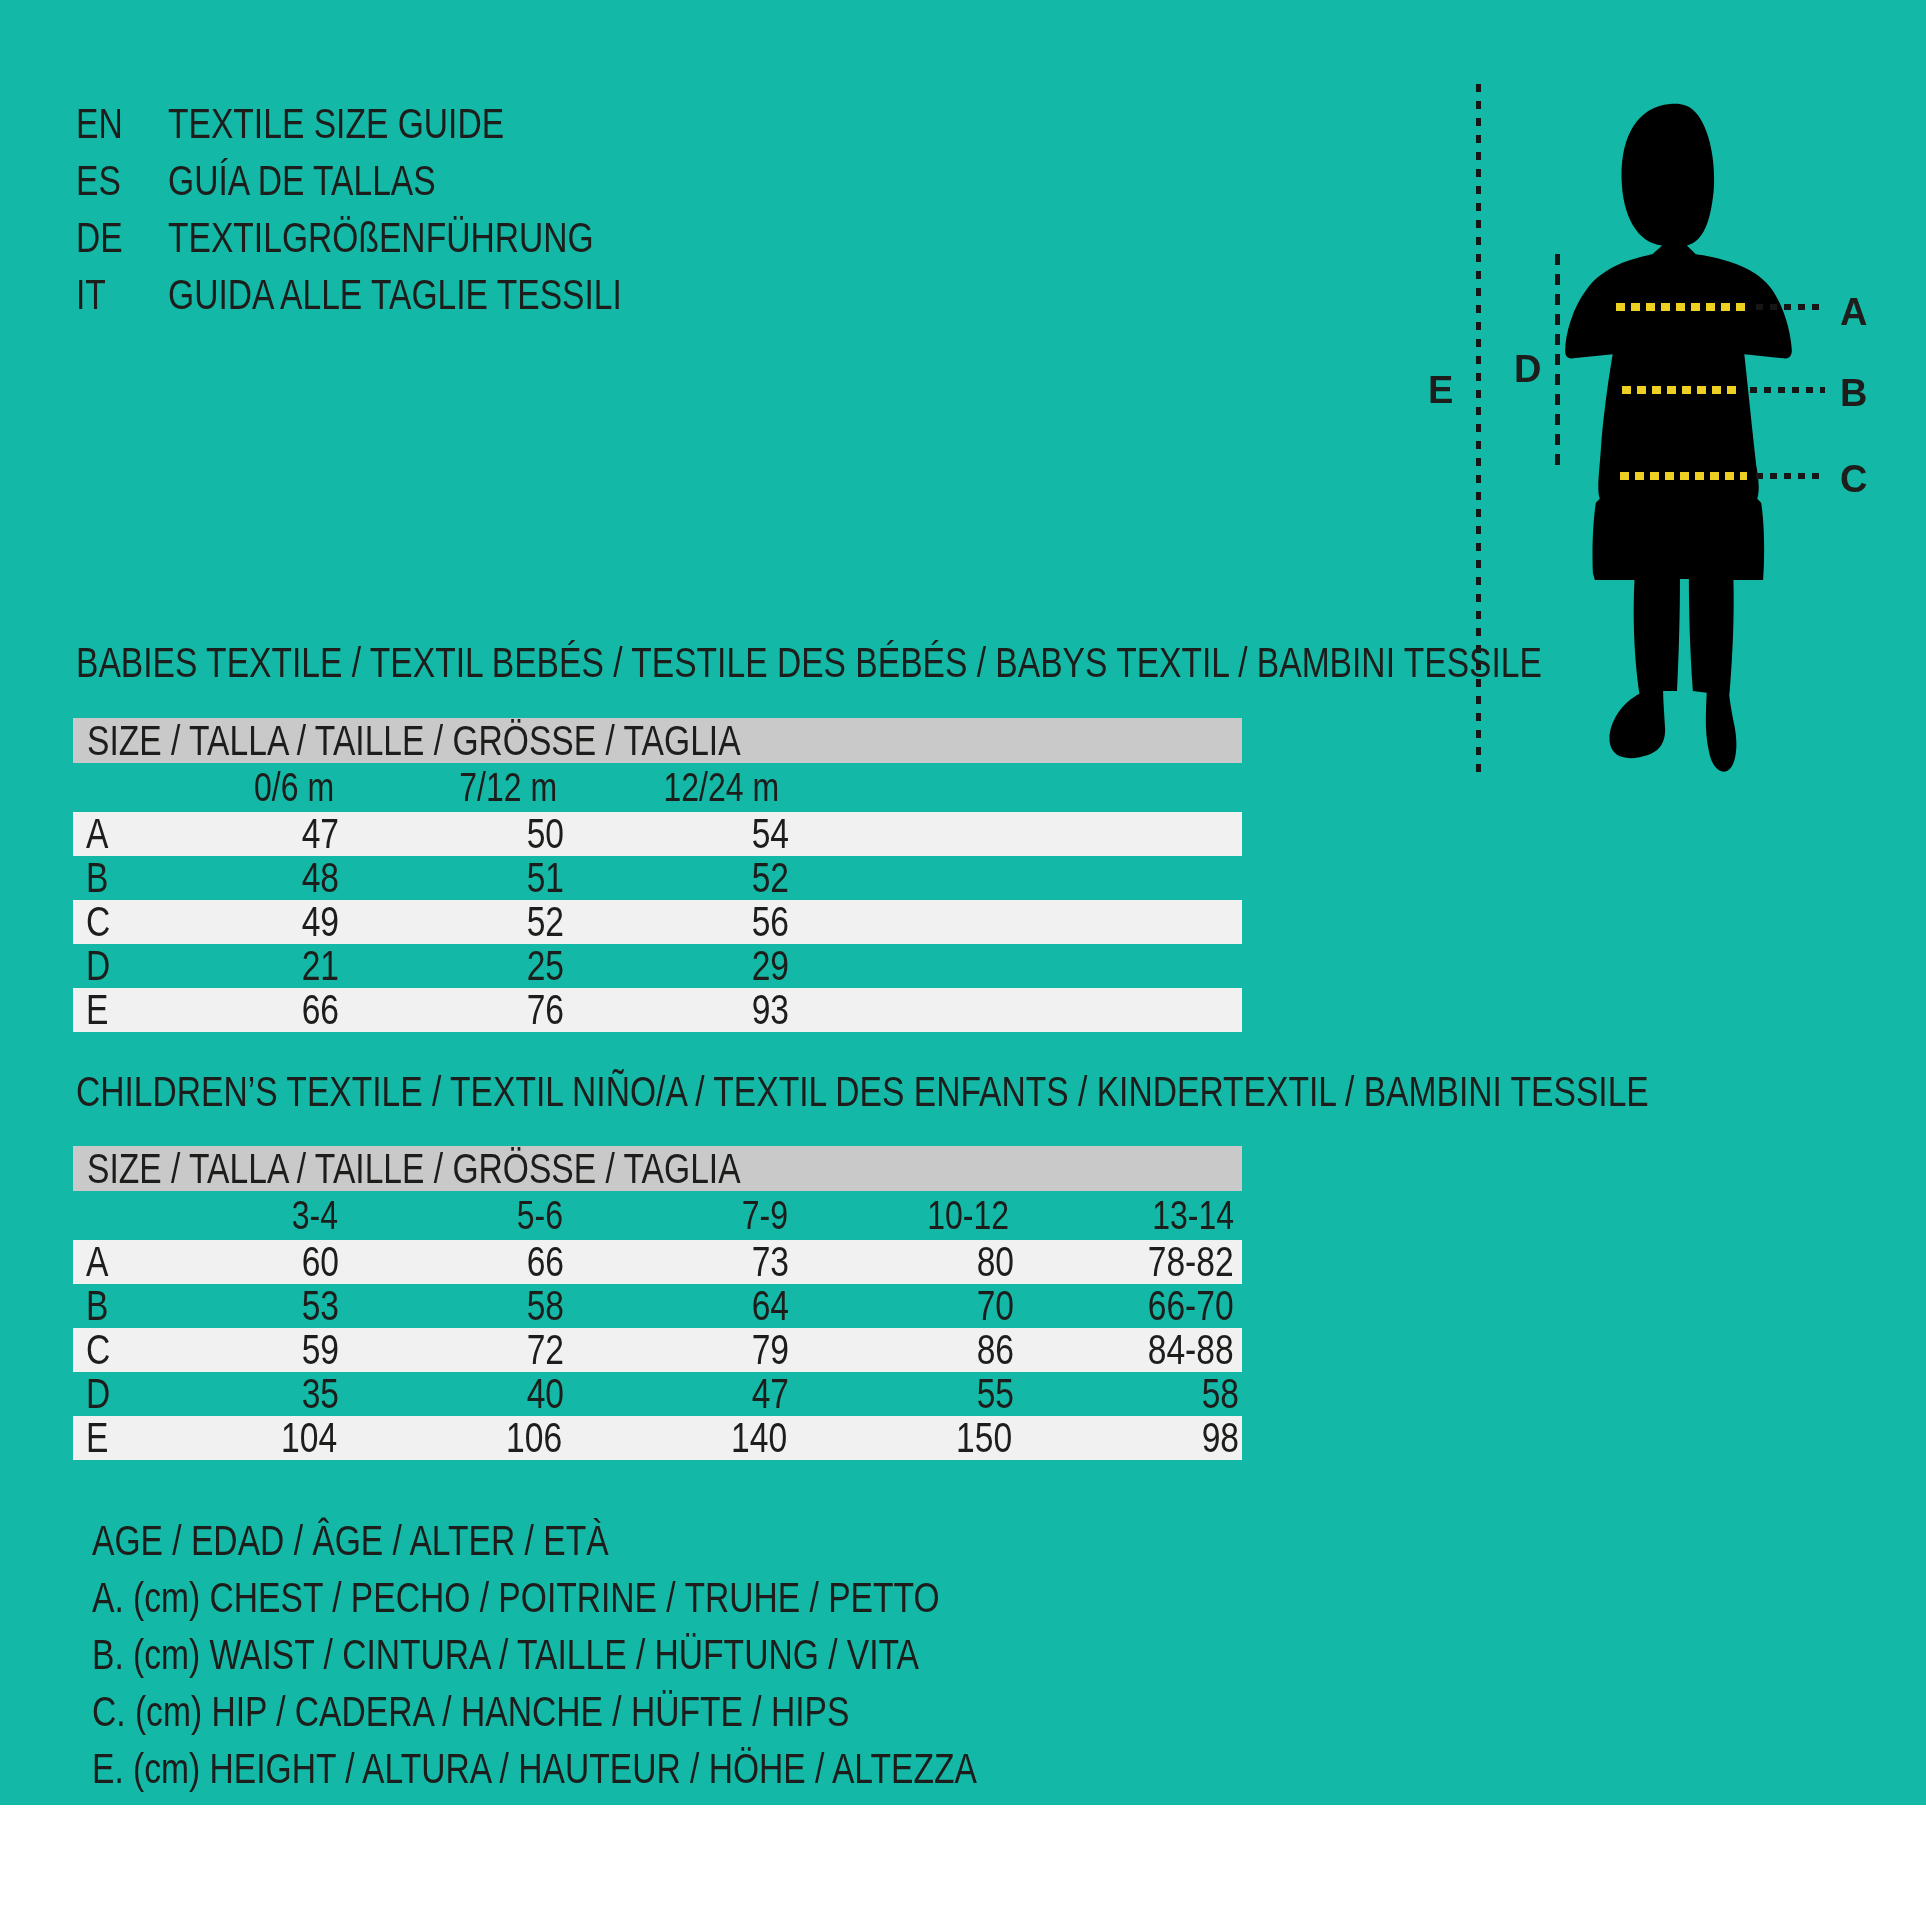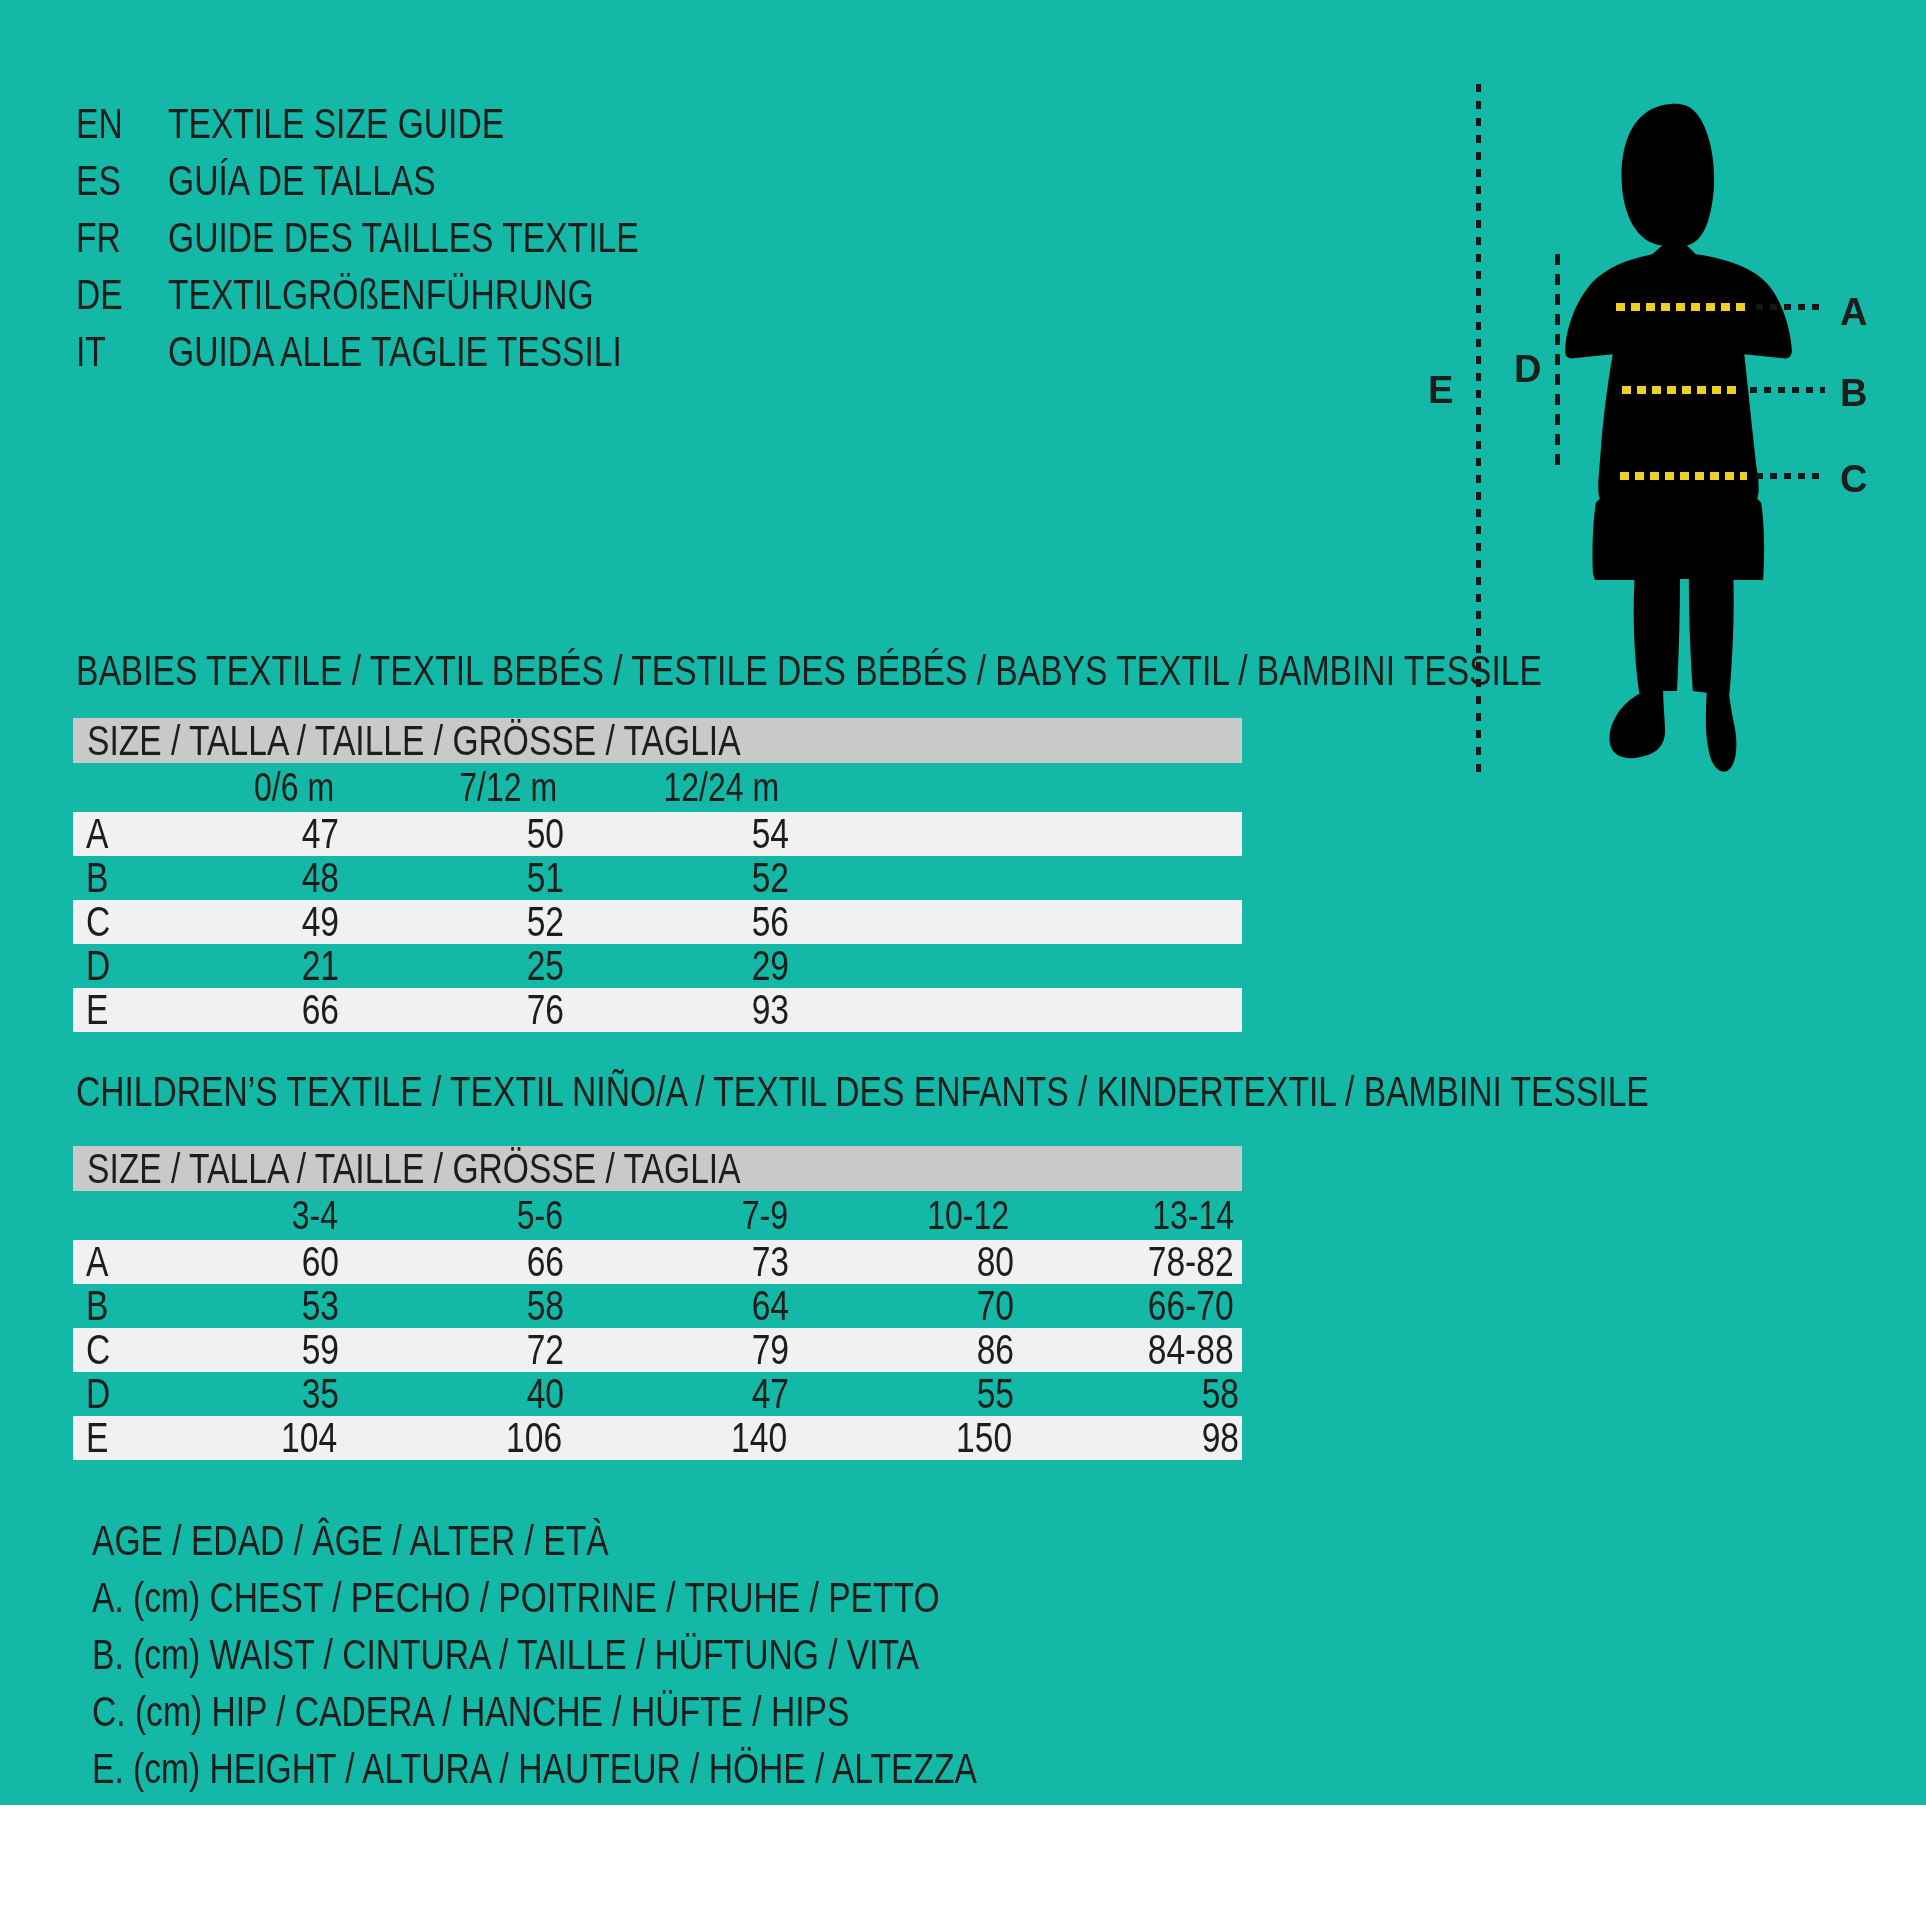--- a/index.html
+++ b/index.html
@@ -53,24 +53,20 @@
 <div class="page">
 
   <div class="langs">
     <div class="lang-row">
       <span class="lang-code"><span class="cx">EN</span></span>
       <span class="cx">TEXTILE SIZE GUIDE</span>
     </div>
     <div class="lang-row">
       <span class="lang-code"><span class="cx">ES</span></span>
       <span class="cx">GUÍA DE TALLAS</span>
-    </div>
-    <div class="lang-row">
-      <span class="lang-code"><span class="cx">FR</span></span>
-      <span class="cx">GUIDE DES TAILLES TEXTILE</span>
     </div>
     <div class="lang-row">
       <span class="lang-code"><span class="cx">DE</span></span>
       <span class="cx">TEXTILGRÖßENFÜHRUNG</span>
     </div>
     <div class="lang-row">
       <span class="lang-code"><span class="cx">IT</span></span>
       <span class="cx">GUIDA ALLE TAGLIE TESSILI</span>
     </div>
   </div>
@@ -132,21 +128,21 @@
     <div class="mline-y" style="left:1620px;top:472px;width:127px;"></div>
     <div class="mline-k" style="left:1756px;top:473px;width:69px;"></div>
 
     <div class="fig-label" style="left:1840px;top:293px;">A</div>
     <div class="fig-label" style="left:1840px;top:374px;">B</div>
     <div class="fig-label" style="left:1840px;top:460px;">C</div>
     <div class="fig-label" style="left:1514px;top:350px;">D</div>
     <div class="fig-label" style="left:1428px;top:371px;">E</div>
   </div>
 
-  <div class="sec-title" style="top:642px;margin-top:8px;">
+  <div class="sec-title" style="top:642px;">
     <span class="cx">BABIES TEXTILE / TEXTIL BEBÉS / TESTILE DES BÉBÉS / BABYS TEXTIL / BAMBINI TESSILE</span>
   </div>
 
   <div class="tbl" style="top:710px;">
     <div class="size-bar">
       <span class="cx">SIZE / TALLA / TAILLE / GRÖSSE / TAGLIA</span>
     </div>
     <div class="t-row b colhead">
       <div class="rlabel"></div>
       <div class="cell"><span class="cxc">0/6 m</span></div>

